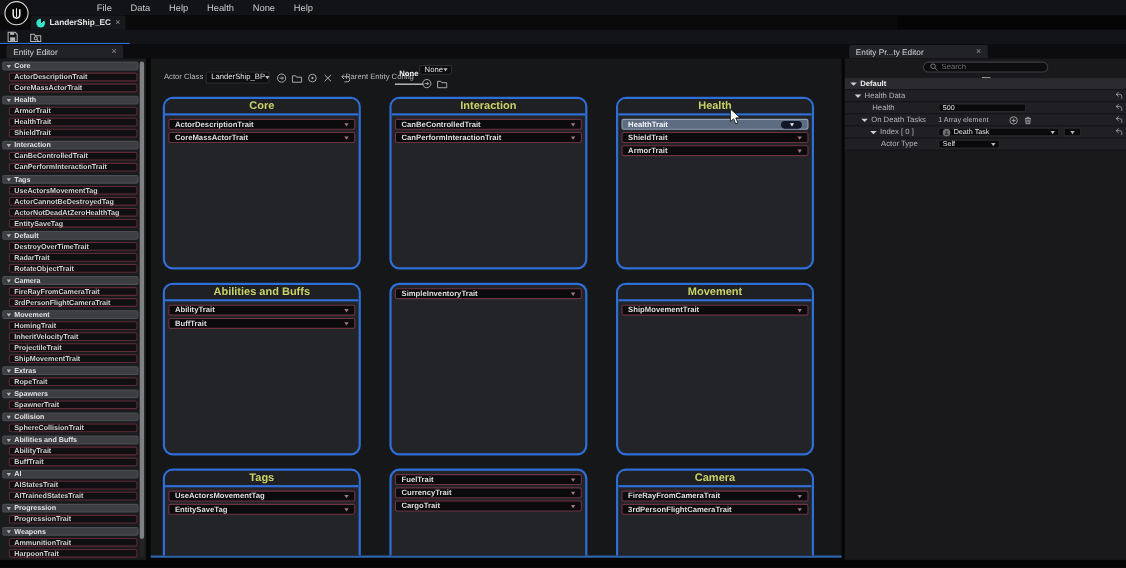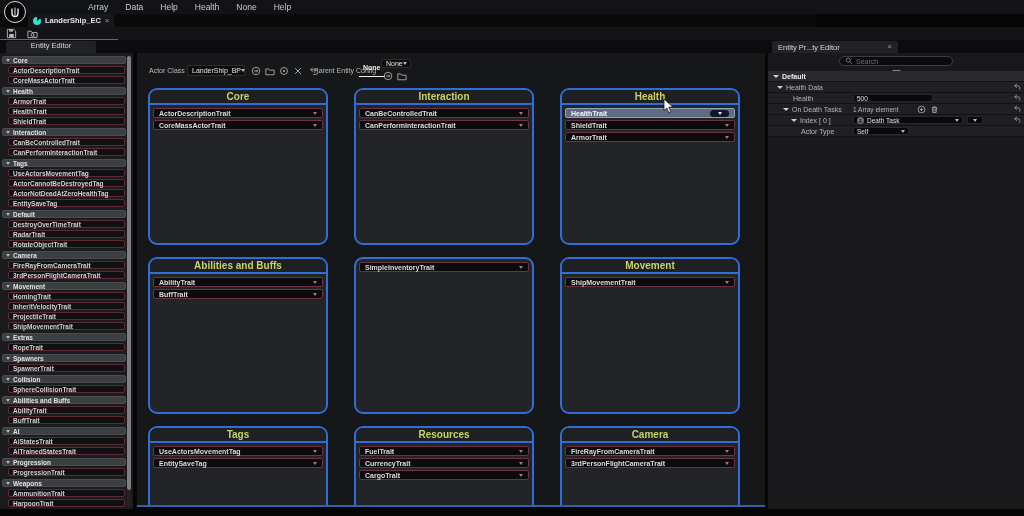--- a/index.html
+++ b/index.html
@@ -88,21 +88,21 @@
 </head>
 <body>
 
 <div class="ue-logo">
   <svg width="14" height="14" viewBox="0 0 14 14">
     <path d="M4 3.5 v5 a3 3 0 0 0 6 0 v-5" stroke="#e8e8e8" stroke-width="1.4" fill="none"></path>
     <path d="M7 2.5 v8" stroke="#e8e8e8" stroke-width="1" fill="none"></path>
   </svg>
 </div>
 <div class="menubar">
-  <span>Array</span>
+  <span>File</span>
   <span>Data</span>
   <span>Help</span>
   <span>Health</span>
   <span>None</span>
   <span>Help</span>
 </div>
 
 <div class="asset-tabs">
   <div class="asset-tab">
     <span class="asset-icon"></span>
@@ -119,21 +119,21 @@
   </svg>
   <svg class="tb-icon" style="left:27px" viewBox="0 0 12 12">
     <path d="M1 3.5 h3.5 l1 1.5 h5.5 v5.5 h-10 z" stroke="#b8b8b8" fill="none"></path>
     <circle cx="6" cy="7.5" r="1.6" stroke="#b8b8b8" fill="none"></circle>
     <path d="M7.2 8.7 L8.6 10" stroke="#b8b8b8" fill="none"></path>
   </svg>
 </div>
 <div class="toolbar-accent"></div>
 
 <div class="doc-tabs">
-  <div class="doc-tab" style="left:6px; width:90px;flex-direction:column;">
+  <div class="doc-tab" style="left:6px; width:106px;">
     <span class="lbl">Entity Editor</span>
     <span class="close">×</span>
   </div>
   <div class="doc-tab" style="left:772px; width:126px;">
     <span class="lbl">Entity Pr...ty Editor</span>
     <span class="close">×</span>
   </div>
 </div>
 
 <div class="sidebar">
@@ -461,23 +461,20 @@
             <span class="caret"></span>
           </div>
         <div class="trait">
             <span class="lbl">EntitySaveTag</span>
             <span class="caret"></span>
           </div>
       </div>
     </div>
 
     <div class="card">
-      <div class="card-header">
-          <span class="ttl">Resources</span>
-        </div>
       <div class="card-body">
         <div class="trait">
             <span class="lbl">FuelTrait</span>
             <span class="caret"></span>
           </div>
         <div class="trait">
             <span class="lbl">CurrencyTrait</span>
             <span class="caret"></span>
           </div>
         <div class="trait">

